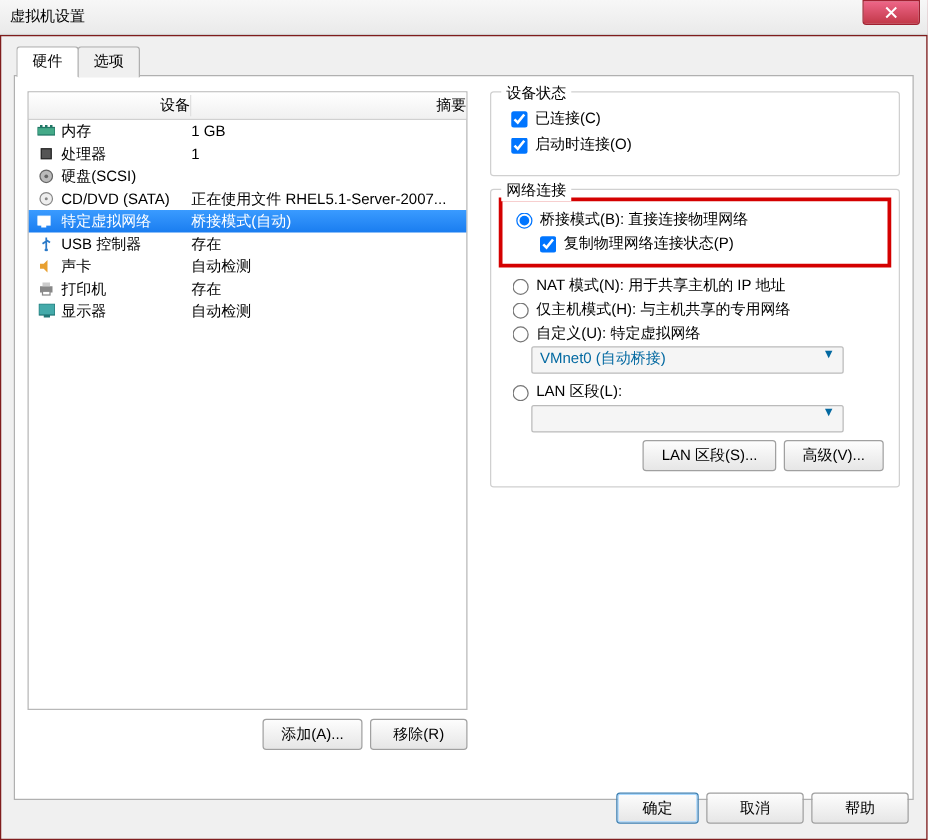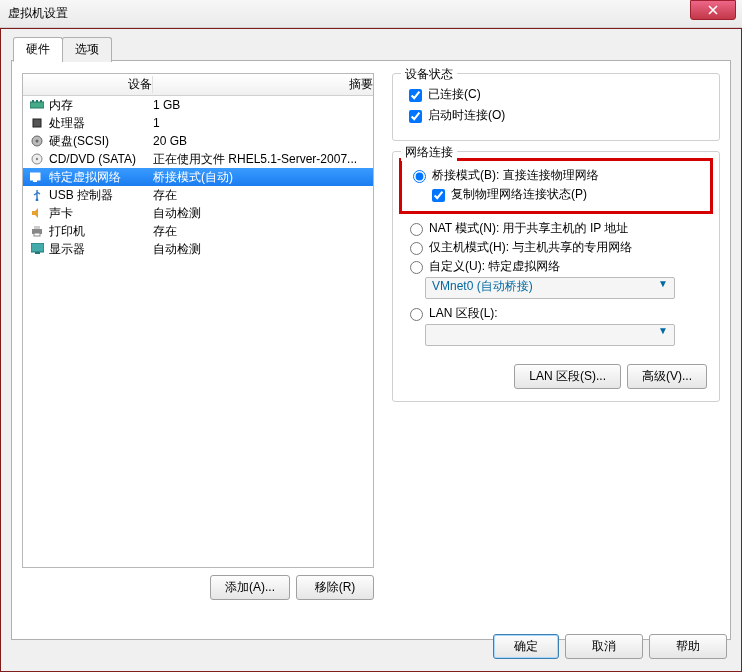--- a/index.html
+++ b/index.html
@@ -162,21 +162,21 @@
   .combo .dd { font-size:10px; }
   .highlight-box {
     border: 3px solid #d40000;
     padding: 4px 6px;
     margin: -4px -6px 6px -6px;
   }
   .lan-btn-row {
     display:flex;
     justify-content:flex-end;
     gap:6px;
-    margin-top:18px;
+    margin-top:6px;
   }
   .bottom-buttons {
     position:absolute;
     bottom: 12px; right: 14px;
     display:flex;
     gap:6px;
   }
   button.primary {
     font:inherit;
     padding:3px 20px;
@@ -236,21 +236,20 @@
           <span class="rval">1</span>
         </div>
         <div class="row">
           <span class="ricon">
               <svg width="12" height="12">
                 <circle cx="6" cy="6" r="5" fill="#bbb" stroke="#666"></circle>
                 <circle cx="6" cy="6" r="1.5" fill="#666"></circle>
               </svg>
             </span>
           <span class="rlabel">硬盘(SCSI)</span>
-          <span class="rval">20 GB</span>
         </div>
         <div class="row">
           <span class="ricon">
               <svg width="12" height="12">
                 <circle cx="6" cy="6" r="5" fill="#eee" stroke="#888"></circle>
                 <circle cx="6" cy="6" r="1.2" fill="#888"></circle>
               </svg>
             </span>
           <span class="rlabel">CD/DVD (SATA)</span>
           <span class="rval">正在使用文件 RHEL5.1-Server-2007...</span>

